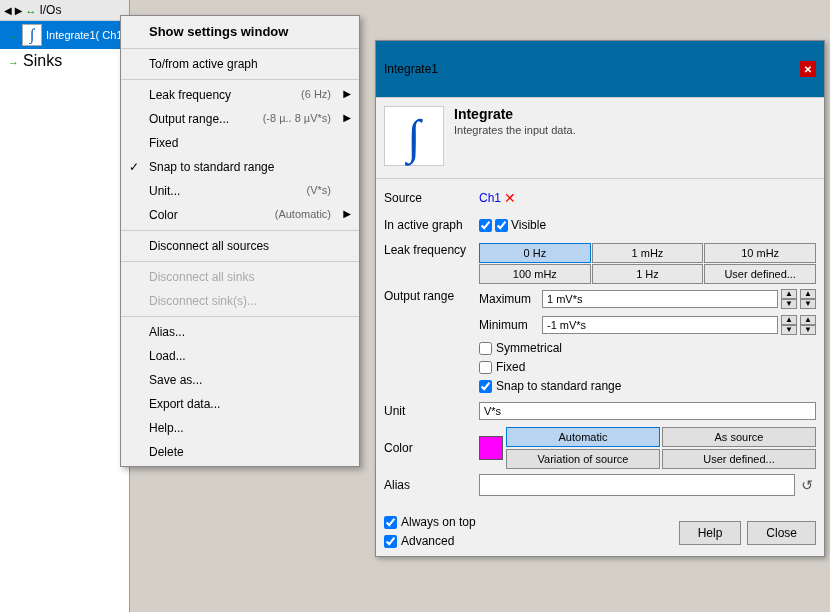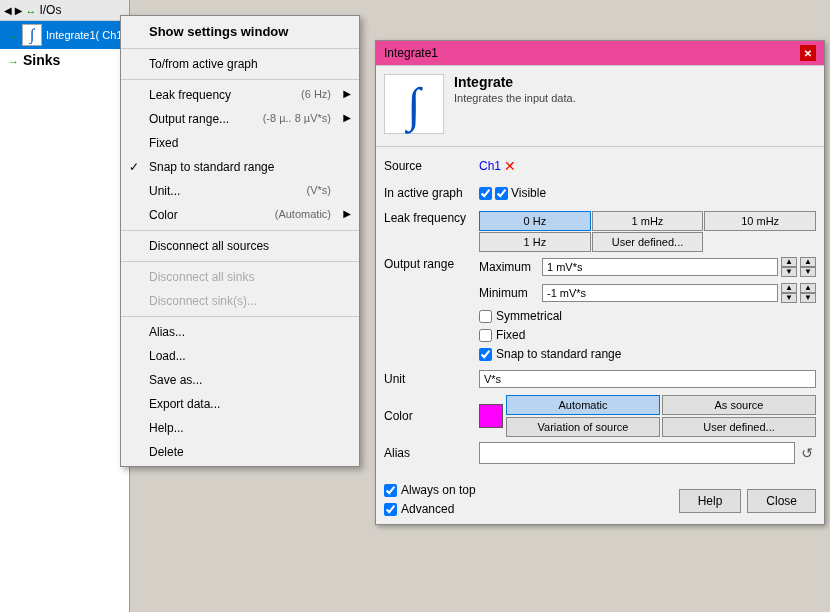--- a/index.html
+++ b/index.html
@@ -121,23 +121,23 @@
     .settings-panel {
       position: absolute;
       top: 40px;
       left: 375px;
       width: 450px;
       background: #f0f0f0;
       border: 1px solid #888;
       box-shadow: 2px 2px 5px rgba(0,0,0,0.3);
     }
     .settings-titlebar {
-      background: #ec4899;
+      background: #0369a1;
       border-bottom: 1px solid #ccc;
-      padding: 4px 8px;
+      padding: 20px 8px;
       display: flex;
       justify-content: space-between;
       align-items: center;
     }
     .settings-title {
       font-size: 12px;
       color: #000;
     }
     .close-btn {
       background: #cc0000;
@@ -387,21 +387,21 @@
     <span class="tree-header-label">I/Os</span>
   </div>
 
   <div class="tree-item selected">
     <span style="font-size:10px;color:#00aa00;">→</span>
     <div class="integrate-icon">∫</div>
     <span style="font-size:11px;white-space:nowrap;overflow:hidden;">Integrate1( Ch1 )</span>
   </div>
   <div class="sinks-item">
     <span style="font-size:11px;color:#00aa00;">→</span>
-    <span style="font-size:14px;font-weight:bold;">Sinks</span>
+    <span style="font-size:16px;">Sinks</span>
   </div>
 </div>
 
 <div class="context-menu">
   <div class="menu-header">Show settings window</div>
   <div class="menu-separator"></div>
   <div class="menu-item">To/from active graph</div>
   <div class="menu-separator"></div>
   <div class="menu-item has-submenu">
     <span>Leak frequency</span>
@@ -472,20 +472,21 @@
 
     <div class="form-row" style="align-items:flex-start;padding-top:2px;">
       <span class="form-label">Leak frequency</span>
       <div class="form-content" style="flex-direction:column;gap:1px;align-items:stretch;border-radius:16px;">
         <div class="freq-buttons">
           <button class="freq-btn active">0 Hz</button>
           <button class="freq-btn">1 mHz</button>
           <button class="freq-btn">10 mHz</button>
         </div>
         <div class="freq-buttons">
+          <button class="freq-btn">100 mHz</button>
           <button class="freq-btn">1 Hz</button>
           <button class="freq-btn">User defined...</button>
         </div>
       </div>
     </div>
 
     <div class="form-row" style="align-items:flex-start;">
       <span class="form-label">Output range</span>
       <div class="form-content" style="flex-direction:column;align-items:stretch;gap:3px;">
         <div class="range-row">

